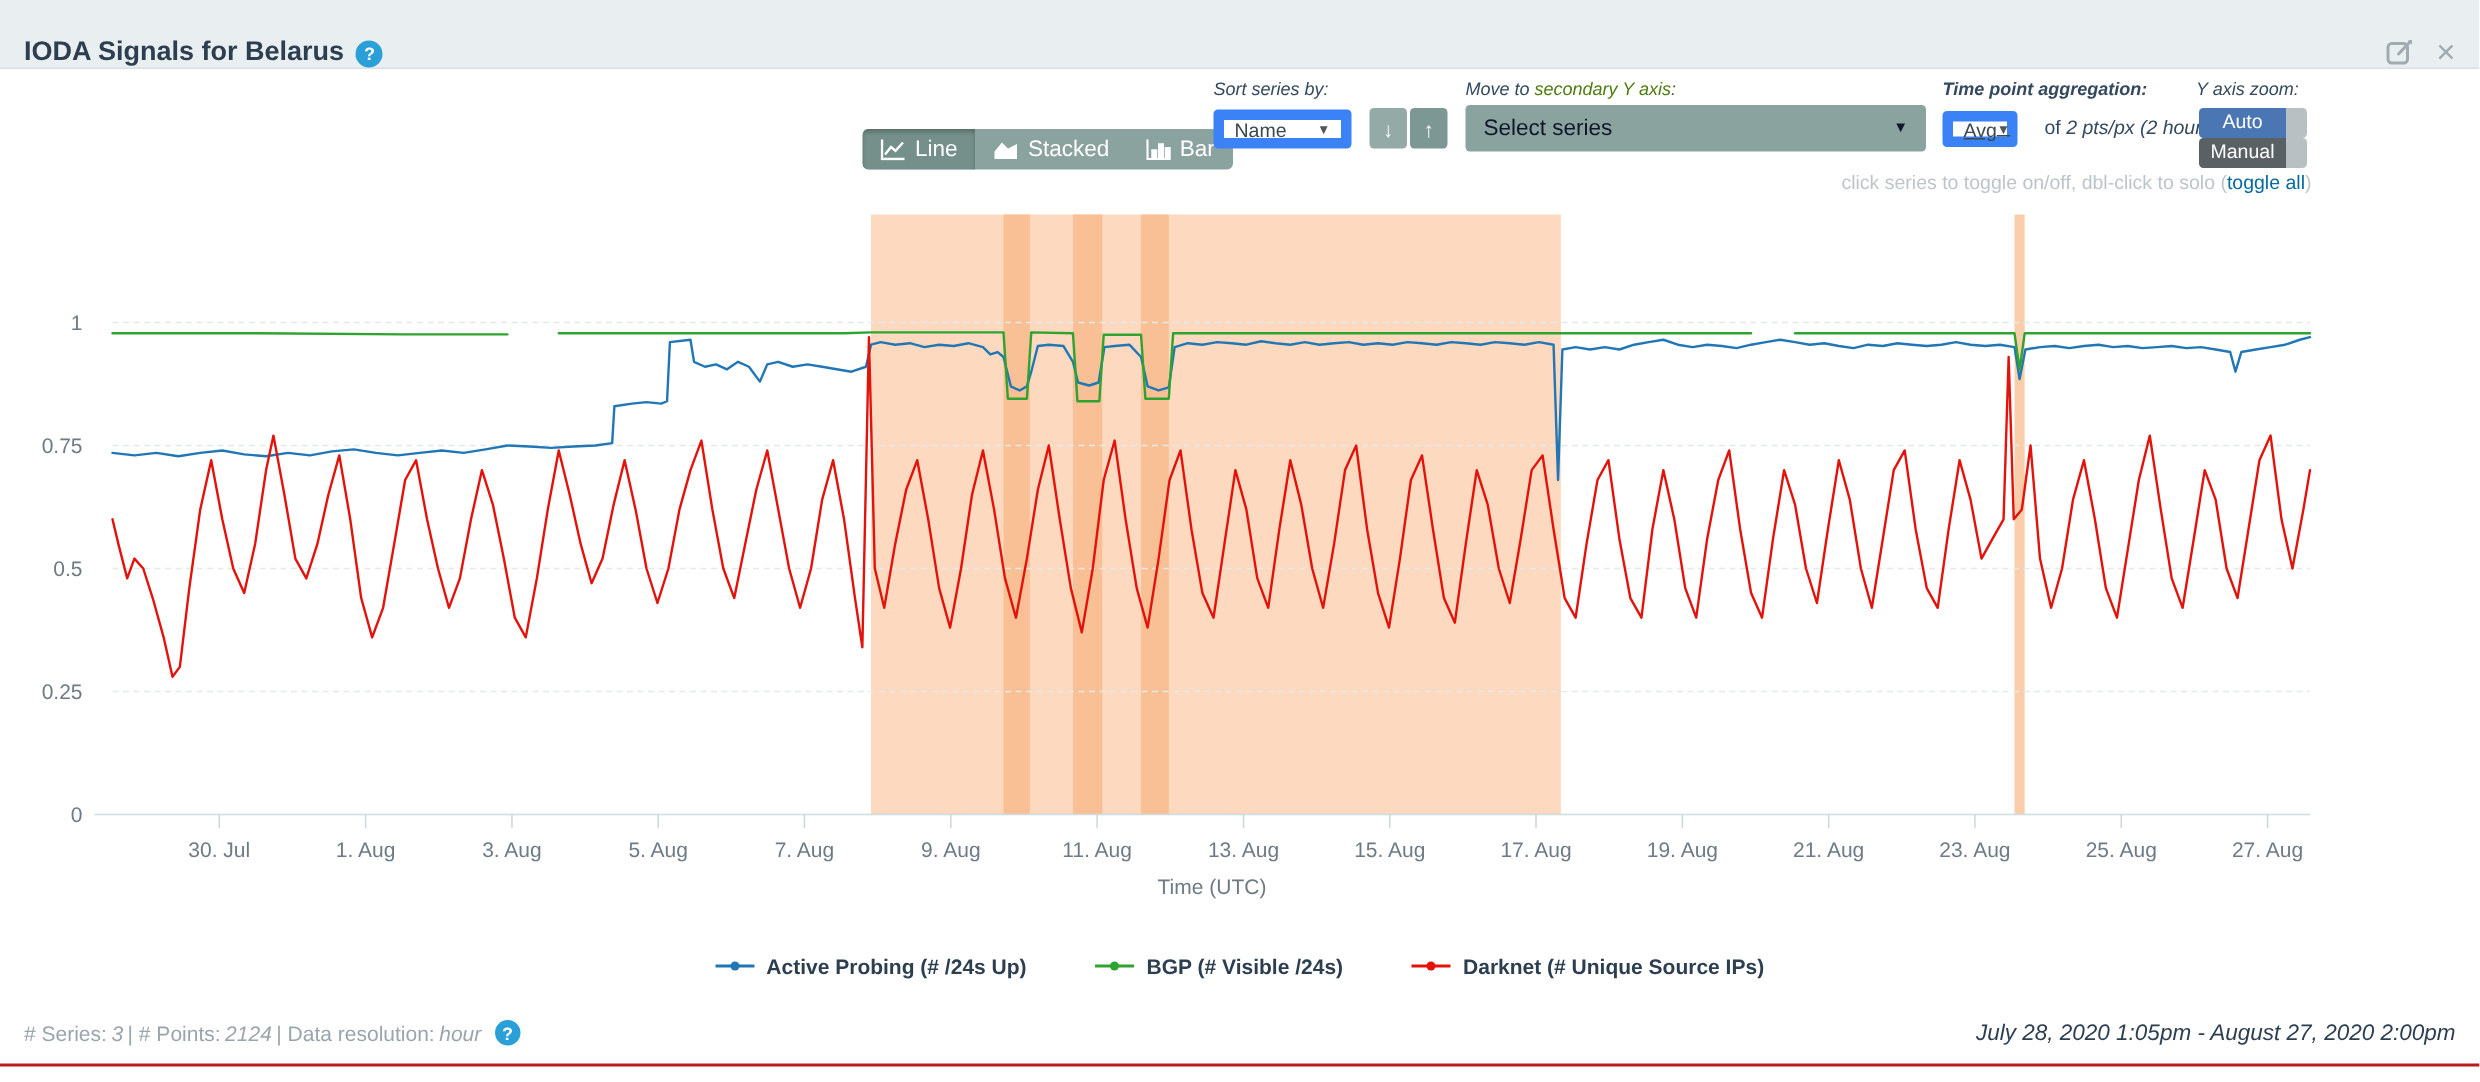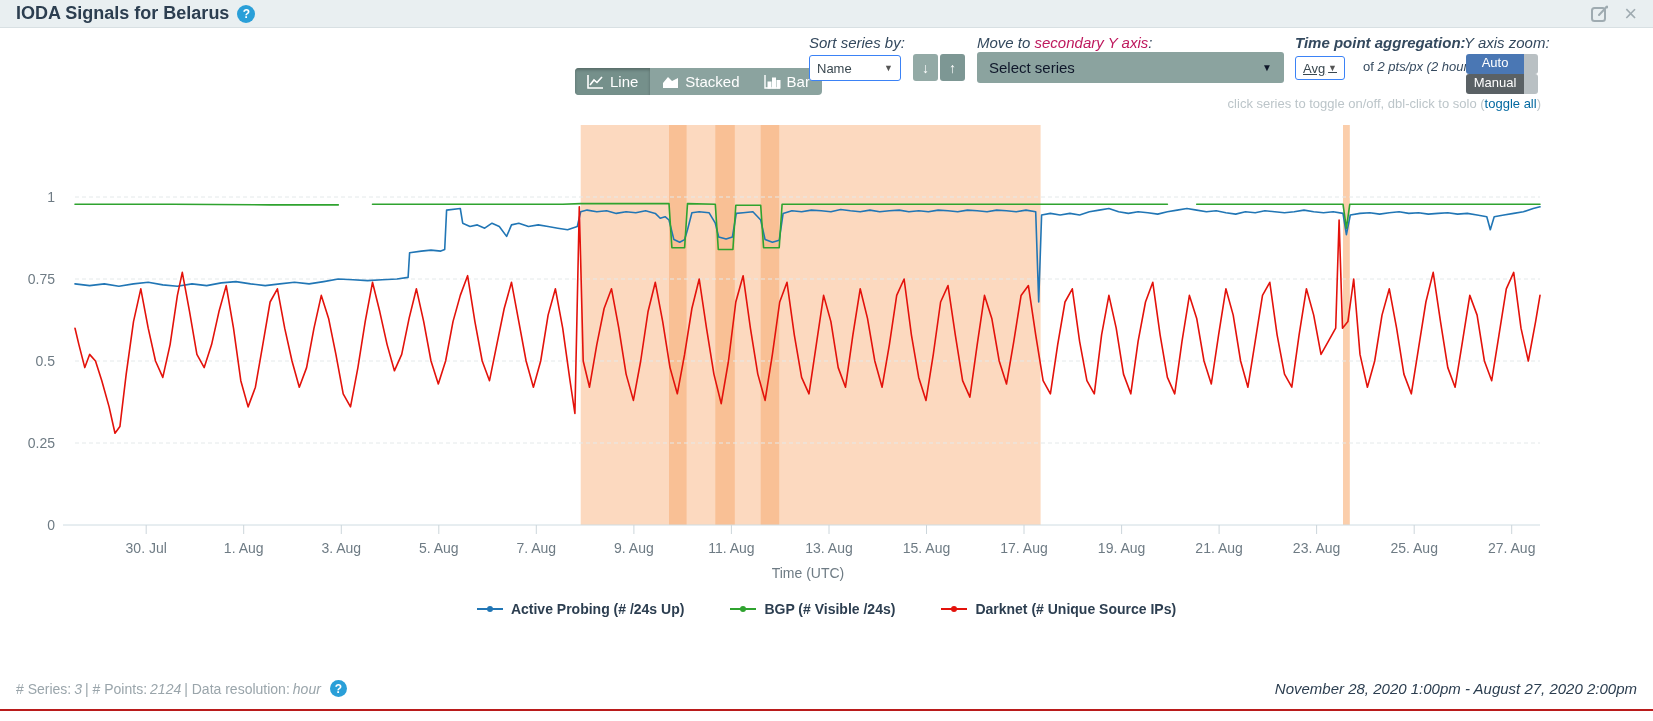--- a/index.html
+++ b/index.html
@@ -3,47 +3,47 @@
 <meta charset="utf-8">
 <style>
   * { box-sizing: border-box; }
   html,body { margin:0; padding:0; background:#fff; }
   body {
     width:1653px; height:721px; overflow:hidden; position:relative;
     font-family:"Liberation Sans", sans-serif; color:#2c3e50;
   }
   
   .hdr {
-    height:28px; background:#e9eff1; border-bottom:1px solid #d8e0e3;
-    display:flex; align-items:center; padding:0 16px;
+    height:46px; background:#e9eff1; border-bottom:1px solid #d8e0e3;
+    display:flex; align-items:flex-end; padding:0 16px;
   }
   .hdr-title { font-size:18px; font-weight:bold; color:#2c3e50; }
   .qicon {
     display:inline-flex; align-items:center; justify-content:center;
     width:18px; height:18px; border-radius:50%; background:#2a9fd8; color:#fff;
     font-size:12px; font-weight:bold; margin-left:8px; cursor:pointer;
   }
   .hdr-right { margin-left:auto; display:flex; align-items:center; gap:14px; color:#9fabb1; }
   .icon-btn { cursor:pointer; line-height:0; }
   .x-glyph { font-size:22px; color:#9fabb1; line-height:20px; }
 
   
   .toolbar { position:relative; height:85px; }
-  .ital-label { font-style:italic; font-size:15px; color:#34495e; position:absolute; white-space:nowrap; }
+  .ital-label { font-style:italic; font-size:12px; color:#34495e; position:absolute; white-space:nowrap; }
   .seg-group {
     position:absolute; left:575px; top:40px; display:flex; background:#8ba39f;
     border-radius:4px; overflow:hidden; color:#fff;
   }
   .seg {
     display:flex; align-items:center; gap:6px; padding:5px 12px; font-size:15px; cursor:pointer;
   }
   .seg.sel { background:#75908b; box-shadow:inset 0 2px 3px rgba(0,0,0,.25); }
   .mini-ico { width:17px; height:15px; }
   .sel-white {
-    position:absolute; background:#fff; border:1px solid #3b82f6; border-radius:3px;
+    position:absolute; background:#fff; border:7px solid #3b82f6; border-radius:3px;
     display:flex; align-items:center; justify-content:space-between;
     font-size:13px; color:#39474f; padding:0 7px; cursor:pointer;
   }
   .sel-white .car { font-size:9px; color:#555; }
   .arrow-btn {
     position:absolute; width:25px; height:27px; border-radius:3px; color:#fff;
     display:flex; align-items:center; justify-content:center; font-size:14px; cursor:pointer;
   }
   .sel-green {
     position:absolute; left:977px; top:24px; width:307px; height:31px; background:#8ba39f;
@@ -62,21 +62,21 @@
     position:absolute; right:112px; top:68px; font-size:13px; color:#bcc5c9; white-space:nowrap;
   }
   .hint a { color:#0369a1; text-decoration:none; cursor:pointer; }
 
   
   .chart-wrap { position:relative; }
   svg text.axis-label { font-size:14px; fill:#6e7b84; font-family:"Liberation Sans",sans-serif; }
   svg text.axis-title { font-size:14px; fill:#6e7b84; font-family:"Liberation Sans",sans-serif; }
 
   
-  .legend { display:flex; justify-content:center; gap:46px; margin-top:14px; }
+  .legend { display:flex; justify-content:center; gap:46px; margin-top:30px; }
   .legend-item { display:flex; align-items:center; gap:8px; cursor:pointer; }
   .legend-marker { position:relative; width:26px; height:2px; }
   .legend-marker .dot { position:absolute; left:10px; top:-2px; width:6px; height:6px; border-radius:50%; }
   .legend-label { font-size:14px; font-weight:bold; color:#2c3e50; }
 
   
   .footer {
     position:absolute; left:0; right:0; bottom:10px; border-bottom:2px solid #b91c1c;
     padding:6px 16px 12px 16px; display:flex; align-items:center;
   }
@@ -135,21 +135,21 @@
     <span class="car">▼</span>
   </div>
   <div class="arrow-btn" style="left:913px; top:26px; background:#93aaa6;">
     <span>↓</span>
   </div>
   <div class="arrow-btn" style="left:940px; top:26px; background:#7d9794;">
     <span>↑</span>
   </div>
 
   <span class="ital-label" style="left:977px; top:6px;">
-    <span>Move to </span><span style="color:#be185d">secondary Y axis</span><span>:</span>
+    <span>Move to </span><span style="color:#4d7c0f">secondary Y axis</span><span>:</span>
   </span>
   <div class="sel-green">
     <span>Select series</span>
     <span class="car">▼</span>
   </div>
 
   <span class="ital-label" style="left:1295px; top:6px;font-weight:bold;">Time point aggregation:</span>
   <div class="sel-white" style="left:1295px; top:28px; width:50px; height:24px;text-decoration:underline;">
     <span>Avg</span>
     <span class="car">▼</span>
@@ -250,14 +250,14 @@
 <div class="footer">
   <span class="meta">
     <span># Series: </span>
       <span class="val">3</span>
       <span> | # Points: </span>
       <span class="val">2124</span>
       <span> | Data resolution: </span>
       <span class="val">hour</span>
     <span class="qicon" style="width:17px;height:17px;margin-left:6px;">?</span>
   </span>
-  <span class="range">November 28, 2020 1:00pm - August 27, 2020 2:00pm</span>
+  <span class="range">July 28, 2020 1:05pm - August 27, 2020 2:00pm</span>
 </div>
 
 </body></html>

